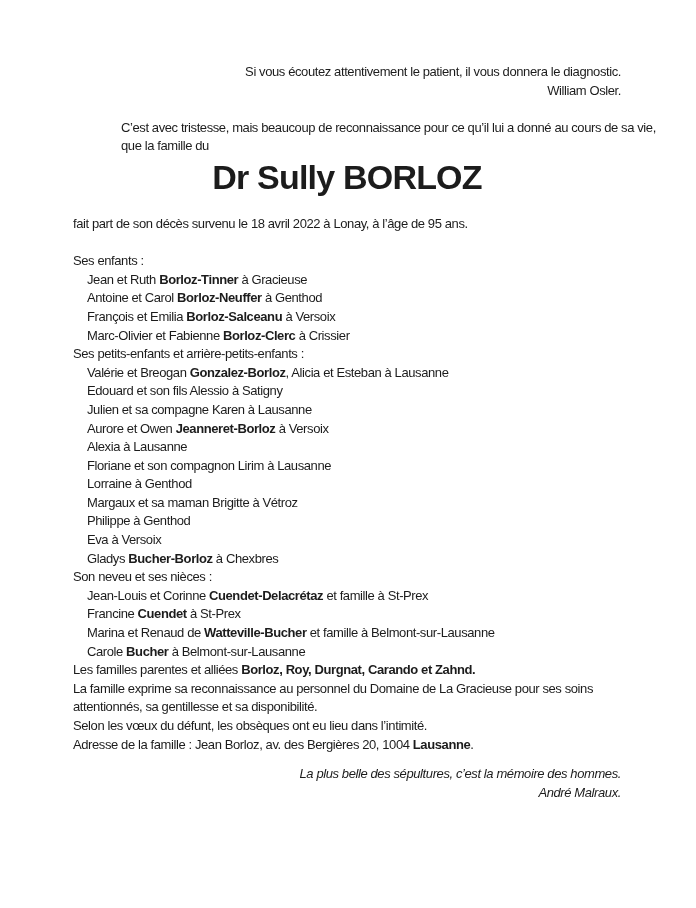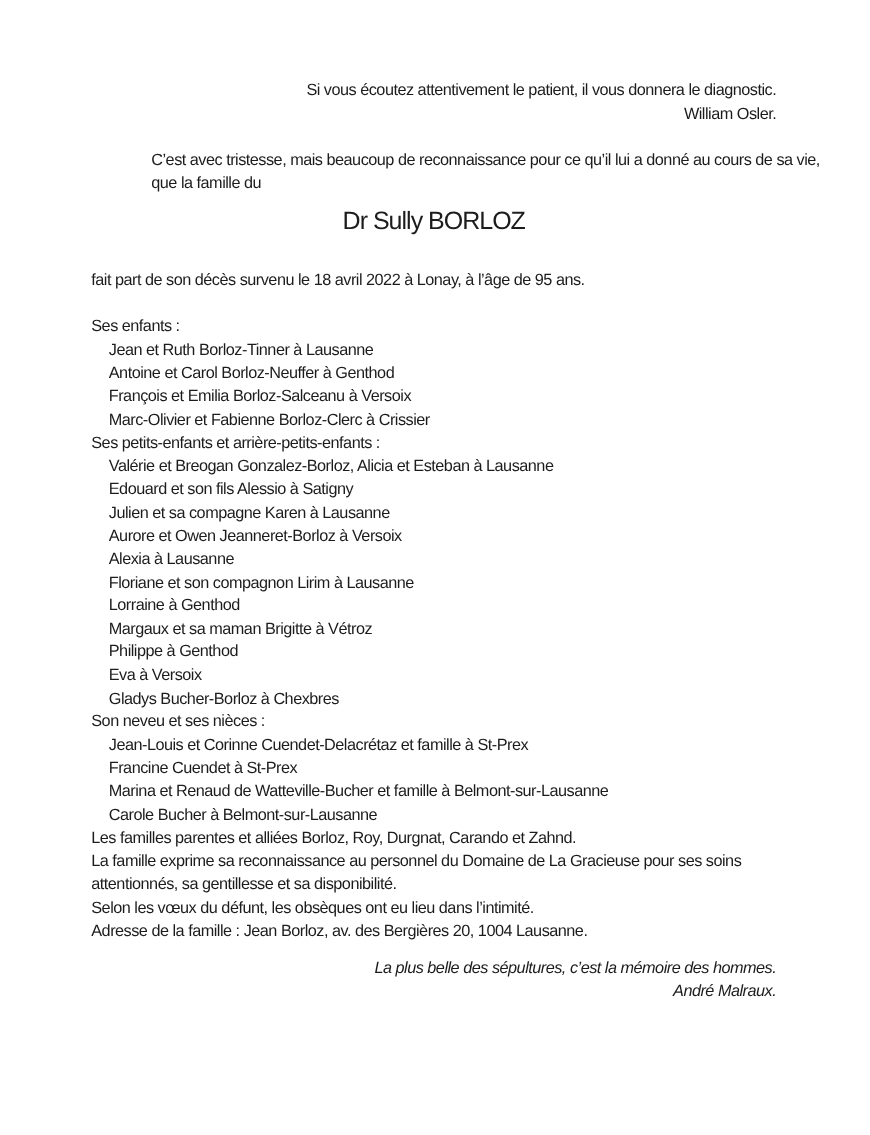--- a/index.html
+++ b/index.html
@@ -24,41 +24,41 @@
     letter-spacing: -0.4px;
   }
   .epigraph {
     text-align: right;
     margin-bottom: 18.6px;
   }
   .intro .line { white-space: nowrap; margin-left: 48px; }
   .doc-title {
     margin: 6px 0 23px 0;
     text-align: center;
-    font-size: 20px;
+    font-size: 34px;
     line-height: 30px;
-    font-weight: 400;
+    font-weight: 700;
     letter-spacing: -0.8px;
   }
   .announcement {
     margin-bottom: 18.6px;
   }
   .line {
     min-height: 18.6px;
     white-space: nowrap;
   }
   .line.indent {
     padding-left: 14px;
   }
   .closing {
     margin-top: 11px;
     text-align: right;
     font-style: italic;
   }
-  b, .bold { font-weight: 400; }
+  b, .bold { font-weight: 700; }
 </style>
 </head>
 <body style="background: rgb(255, 255, 255); color: rgb(28, 28, 28);">
 
 <div class="page">
 
   <div class="epigraph">
     <div class="line">Si vous écoutez attentivement le patient, il vous donnera le diagnostic.</div>
     <div class="line">William Osler.</div>
   </div>
@@ -67,21 +67,21 @@
     <div class="line">C’est avec tristesse, mais beaucoup de reconnaissance pour ce qu’il lui a donné au cours de sa vie,</div>
     <div class="line">que la famille du</div>
   </div>
 
   <div class="doc-title">Dr Sully BORLOZ</div>
 
   <div class="announcement line">fait part de son décès survenu le 18 avril 2022 à Lonay, à l’âge de 95 ans.</div>
 
   <div>
       <div class="line"><span>Ses enfants :</span></div>
-      <div class="line indent"><span>Jean et Ruth </span><span class="bold">Borloz-Tinner</span><span> à Lausanne</span></div>
+      <div class="line indent"><span>Jean et Ruth </span><span class="bold">Borloz-Tinner</span><span> à Gracieuse</span></div>
       <div class="line indent"><span>Antoine et Carol </span><span class="bold">Borloz-Neuffer</span><span> à Genthod</span></div>
       <div class="line indent"><span>François et Emilia </span><span class="bold">Borloz-Salceanu</span><span> à Versoix</span></div>
       <div class="line indent"><span>Marc-Olivier et Fabienne </span><span class="bold">Borloz-Clerc</span><span> à Crissier</span></div>
       <div class="line"><span>Ses petits-enfants et arrière-petits-enfants :</span></div>
       <div class="line indent"><span>Valérie et Breogan </span><span class="bold">Gonzalez-Borloz</span><span>, Alicia et Esteban à Lausanne</span></div>
       <div class="line indent"><span>Edouard et son fils Alessio à Satigny</span></div>
       <div class="line indent"><span>Julien et sa compagne Karen à Lausanne</span></div>
       <div class="line indent"><span>Aurore et Owen </span><span class="bold">Jeanneret-Borloz</span><span> à Versoix</span></div>
       <div class="line indent"><span>Alexia à Lausanne</span></div>
       <div class="line indent"><span>Floriane et son compagnon Lirim à Lausanne</span></div>

